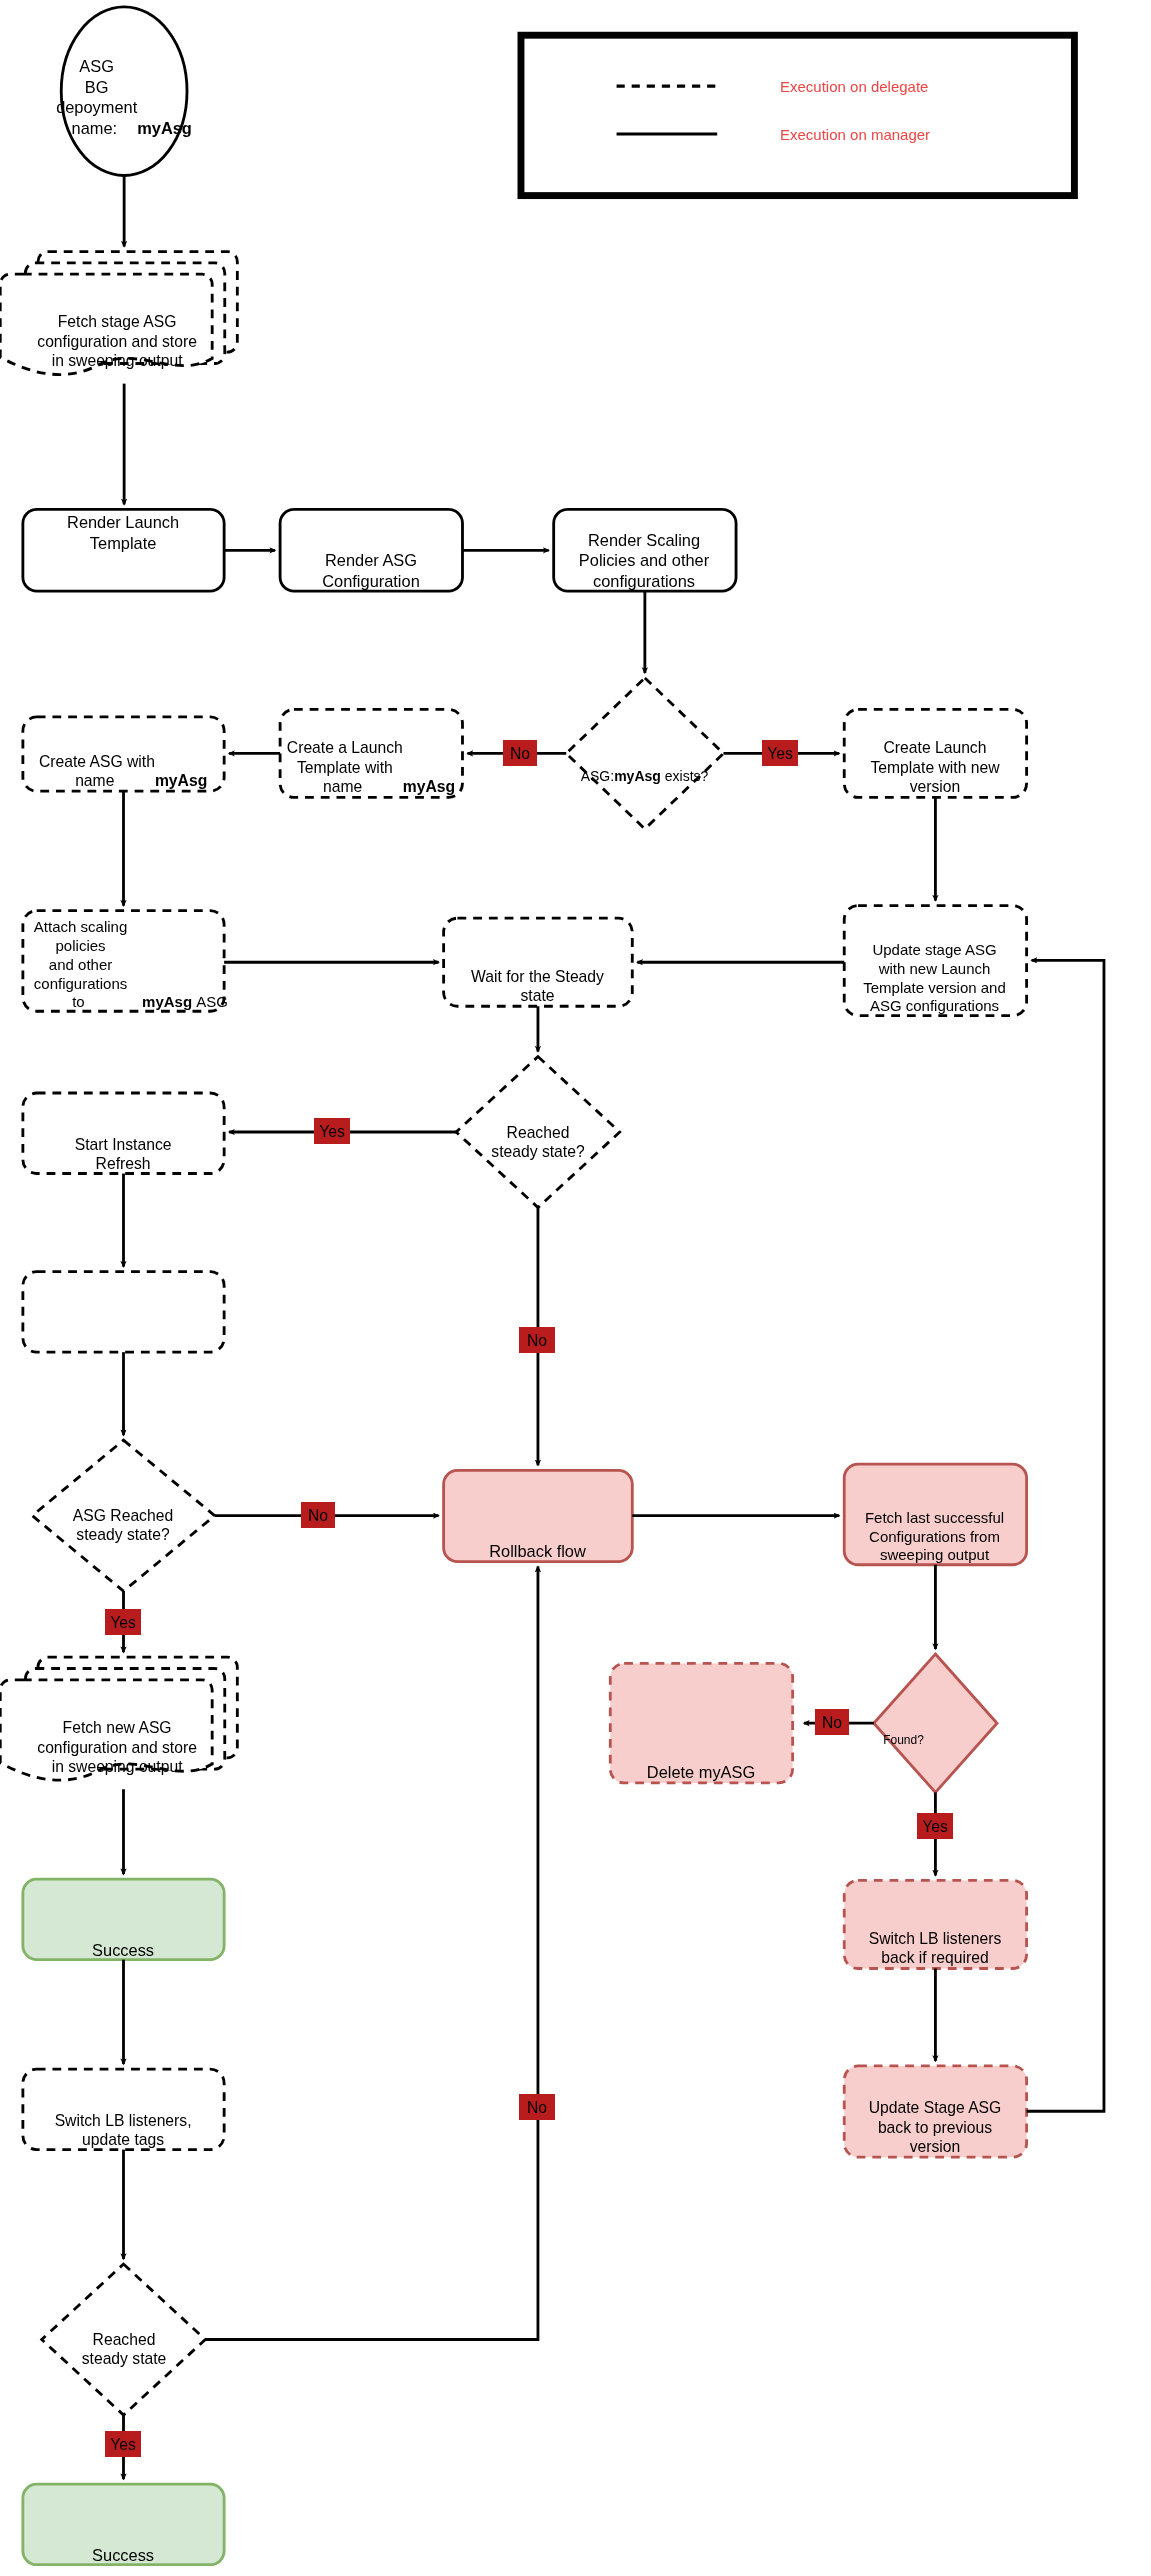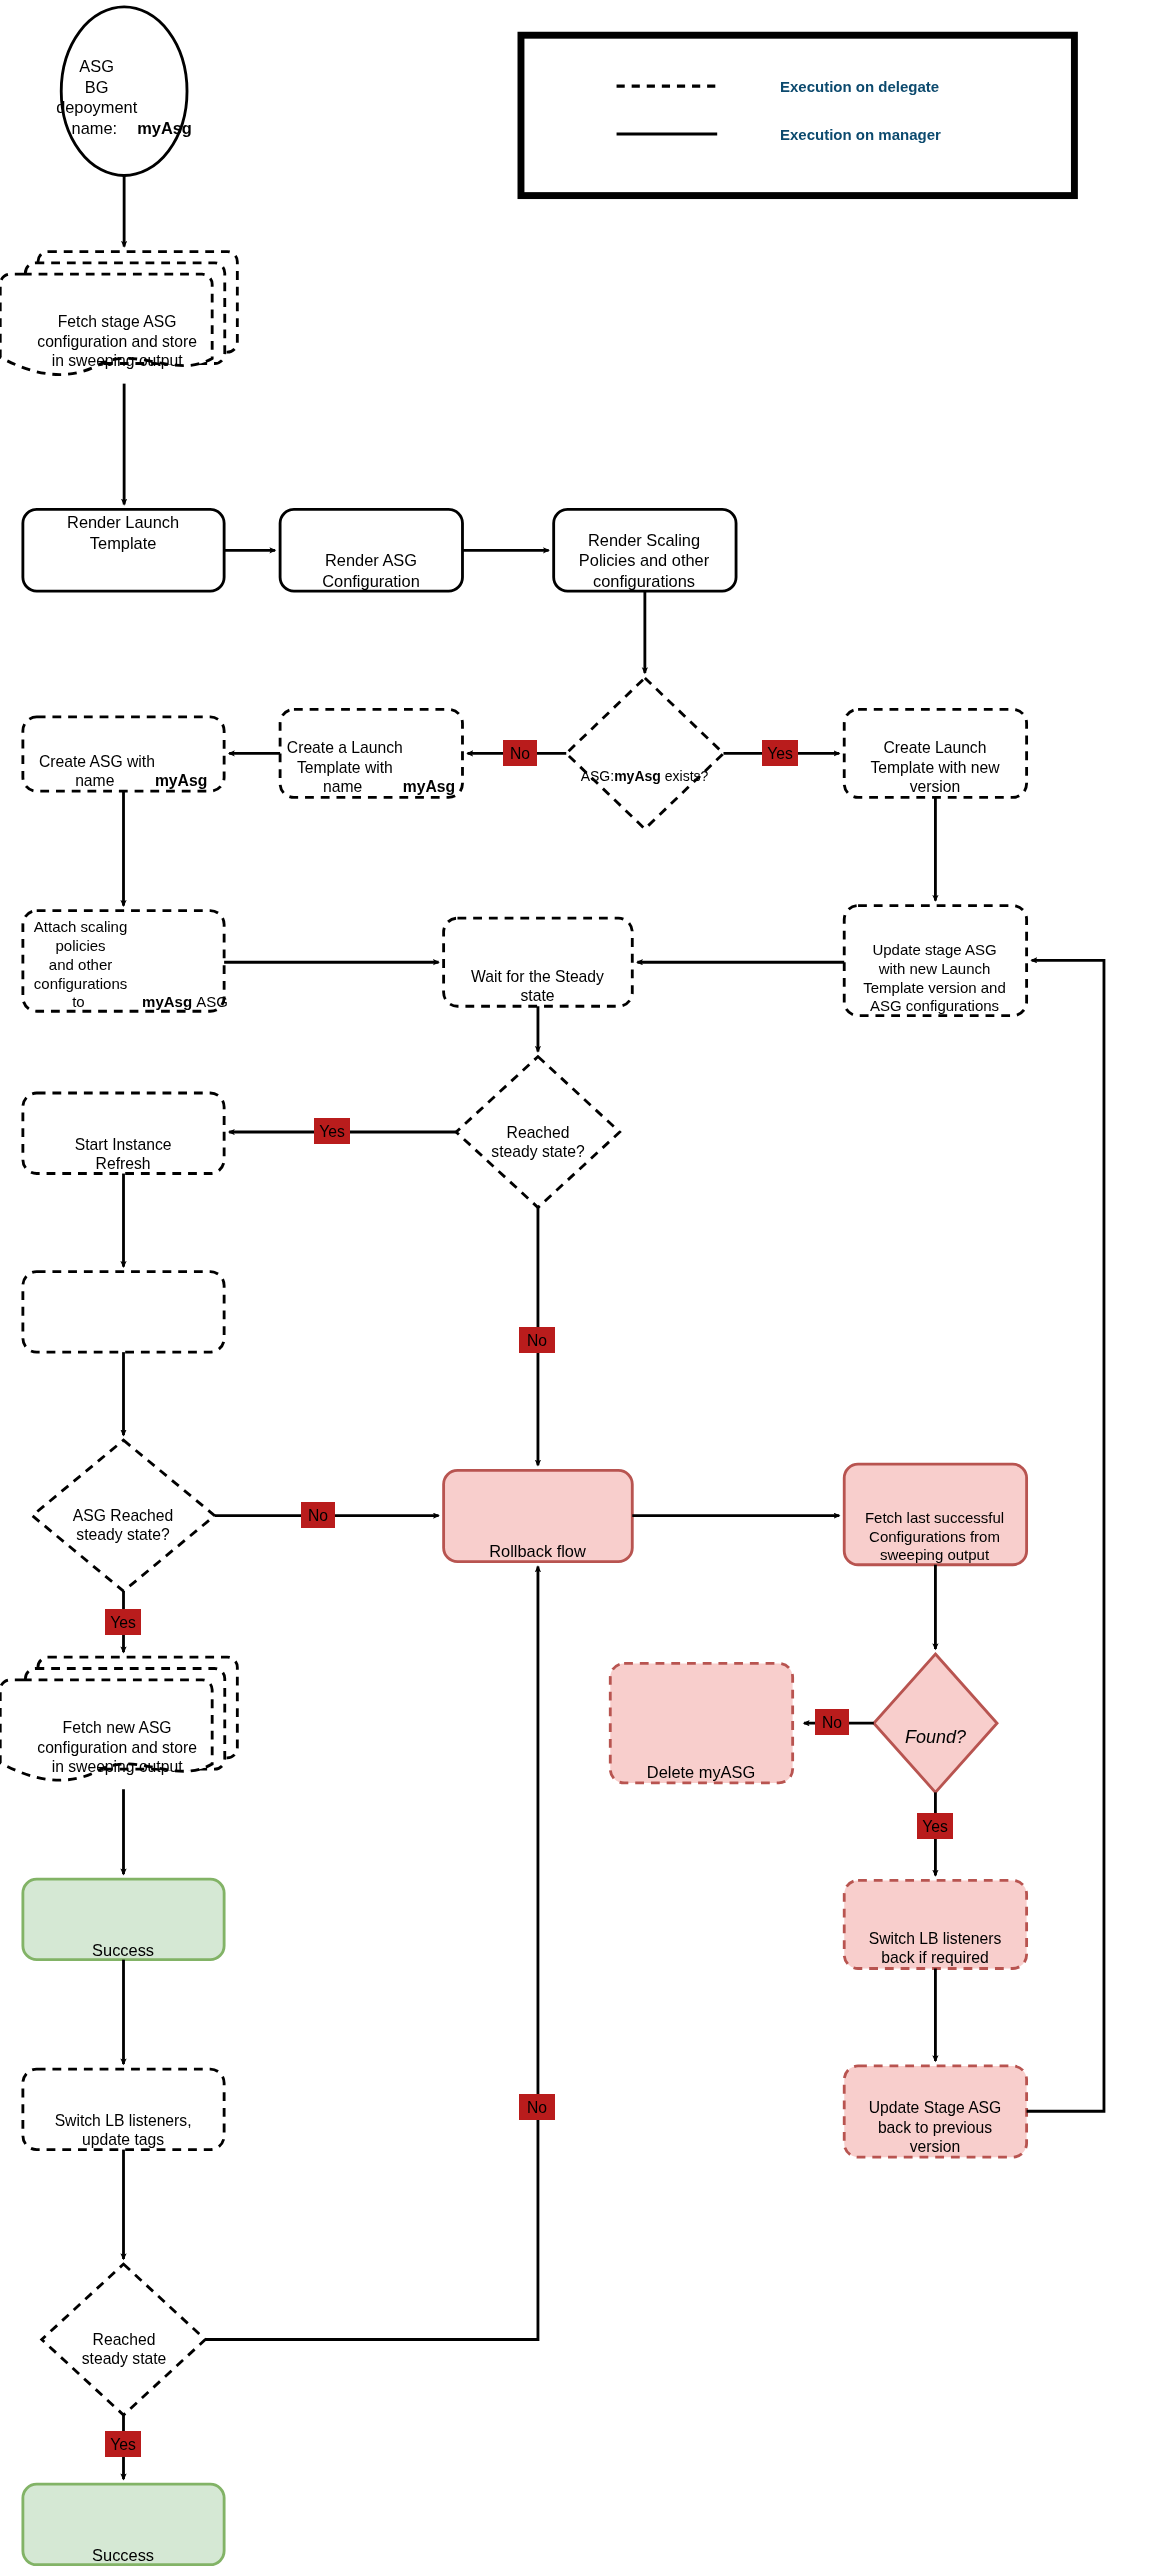--- a/index.html
+++ b/index.html
@@ -8,21 +8,21 @@
   svg{position:absolute;left:0;top:0;width:1152px;height:2576px;}
   .nodeLbl{
     position:absolute;display:flex;align-items:flex-end;justify-content:center;
     text-align:center;color:#000;line-height:1.25;
     pointer-events:none;white-space:pre-line;
   }
   .edgeLbl{
     position:absolute;display:flex;align-items:center;justify-content:center;
     color:#000;background:#b91c1c;text-align:center;line-height:1.1;
   }
-  .legendLbl{position:absolute;display:flex;align-items:center;color:#0c4a6e;font-weight:bold;}
+  .legendLbl{position:absolute;display:flex;align-items:center;color:#ef4444;font-weight:normal;}
   b{font-weight:bold;}
 </style>
 </head>
 <body>
 
 <div id="canvas">
 
   <svg viewBox="0 0 1831 4096" xmlns="http://www.w3.org/2000/svg">
     <defs>
       <marker id="ah" markerWidth="12" markerHeight="12" refX="9" refY="5" orient="auto" markerUnits="userSpaceOnUse">
@@ -184,21 +184,21 @@
   <div class="nodeLbl" style="left:443px;top:1470px;width:189px;height:91px;font-size:16.4px;">Rollback flow</div>
 
   <div class="nodeLbl" style="left:841px;top:1464px;width:187px;height:101px;font-size:15px;">Fetch last successful
 Configurations from
 sweeping output</div>
 
   <div class="nodeLbl" style="left:22.6px;top:1689px;width:189px;height:88px;font-size:15.7px;">Fetch new ASG
 configuration and store
 in sweeping output</div>
 
-  <div class="nodeLbl" style="left:874px;top:1698px;width:123px;height:50px;font-size:18px;font-style:italic;">Found?</div>
+  <div class="nodeLbl" style="left:842px;top:1698px;width:123px;height:50px;font-size:12px;">Found?</div>
 
   <div class="nodeLbl" style="left:610px;top:1663px;width:182px;height:119px;font-size:16.4px;">Delete myASG</div>
 
   <div class="nodeLbl" style="left:22.6px;top:1879px;width:201px;height:81px;font-size:16.4px;">Success</div>
 
   <div class="nodeLbl" style="left:844px;top:1880px;width:182px;height:88px;font-size:15.7px;">Switch LB listeners
 back if required</div>
 
   <div class="nodeLbl" style="left:22.6px;top:2069px;width:201px;height:81px;font-size:15.7px;">Switch LB listeners,
 update tags</div>

